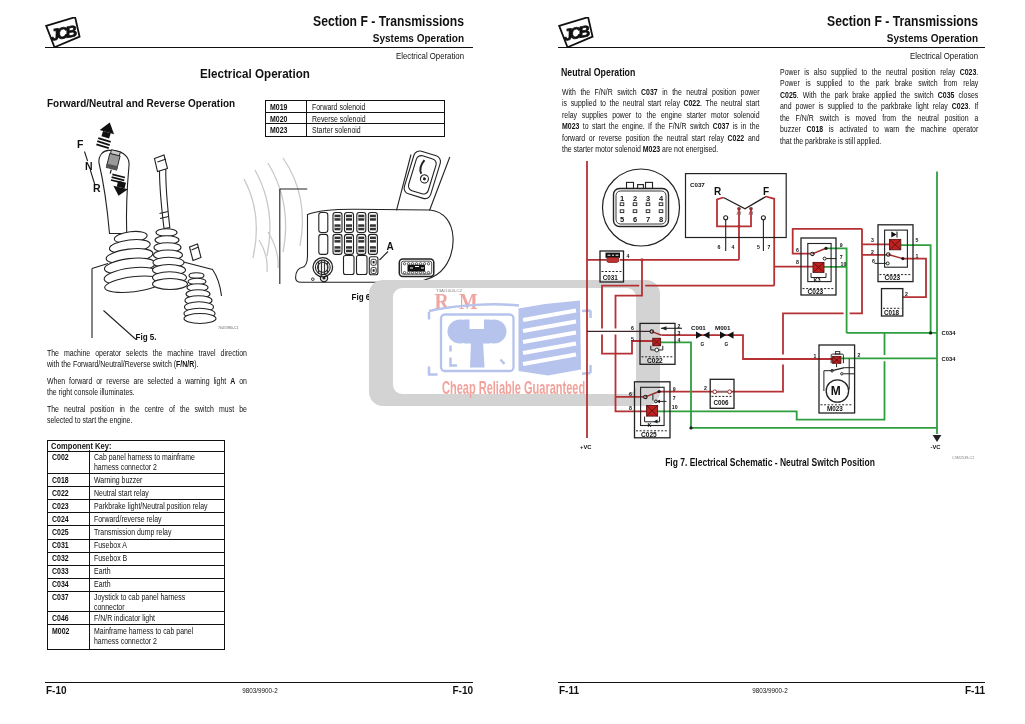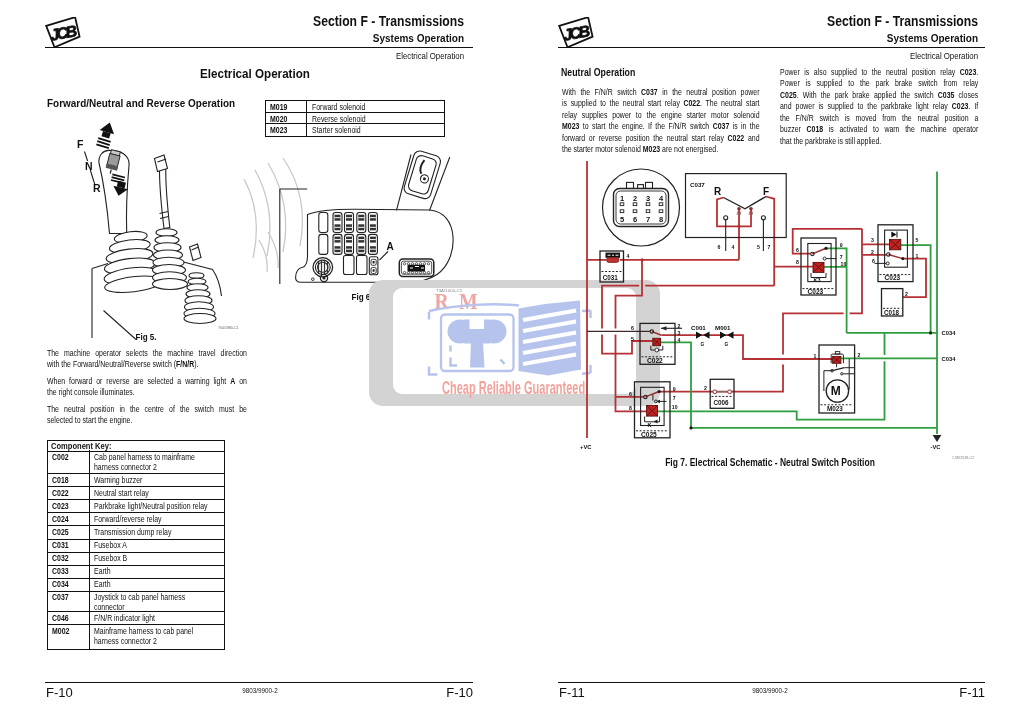--- a/index.html
+++ b/index.html
@@ -2,21 +2,21 @@
 <html><head>
 <meta charset="utf-8">
 <style>
   html,body{margin:0;padding:0;background:#fff;width:1025px;height:724px;overflow:hidden;}
   body{font-family:"Liberation Sans",sans-serif;color:#111;position:relative;}
   .abs{position:absolute;}
   .rule{position:absolute;background:#111;}
   .ln{height:11.5px;}
   .j{text-align:justify;text-align-last:justify;white-space:nowrap;}
   .bodyc{font-size:8.8px;line-height:11.5px;transform:scaleX(0.79);transform-origin:0 0;}
-  .ftr{font-weight:normal;font-size:13px;}
+  .ftr{font-weight:bold;font-size:10px;}
 </style>
 </head>
 <body>
 
 <div class="abs" style="left:44px;top:17px;width:38px;height:30px;">
 <svg width="38" height="30" viewBox="0 0 38 30">
 <g transform="rotate(-10 19 15)">
         <path d="M3.5 6 L33.5 2.5 L34.5 22.5 L8 28.5 Z" fill="#fff" stroke="#111" stroke-width="1.8"></path>
 <text x="6" y="21.5" font-family="Liberation Sans" font-style="italic" font-weight="bold" font-size="16" fill="#111" textLength="27" stroke="#111" stroke-width="0.7">JCB</text>
       </g>

